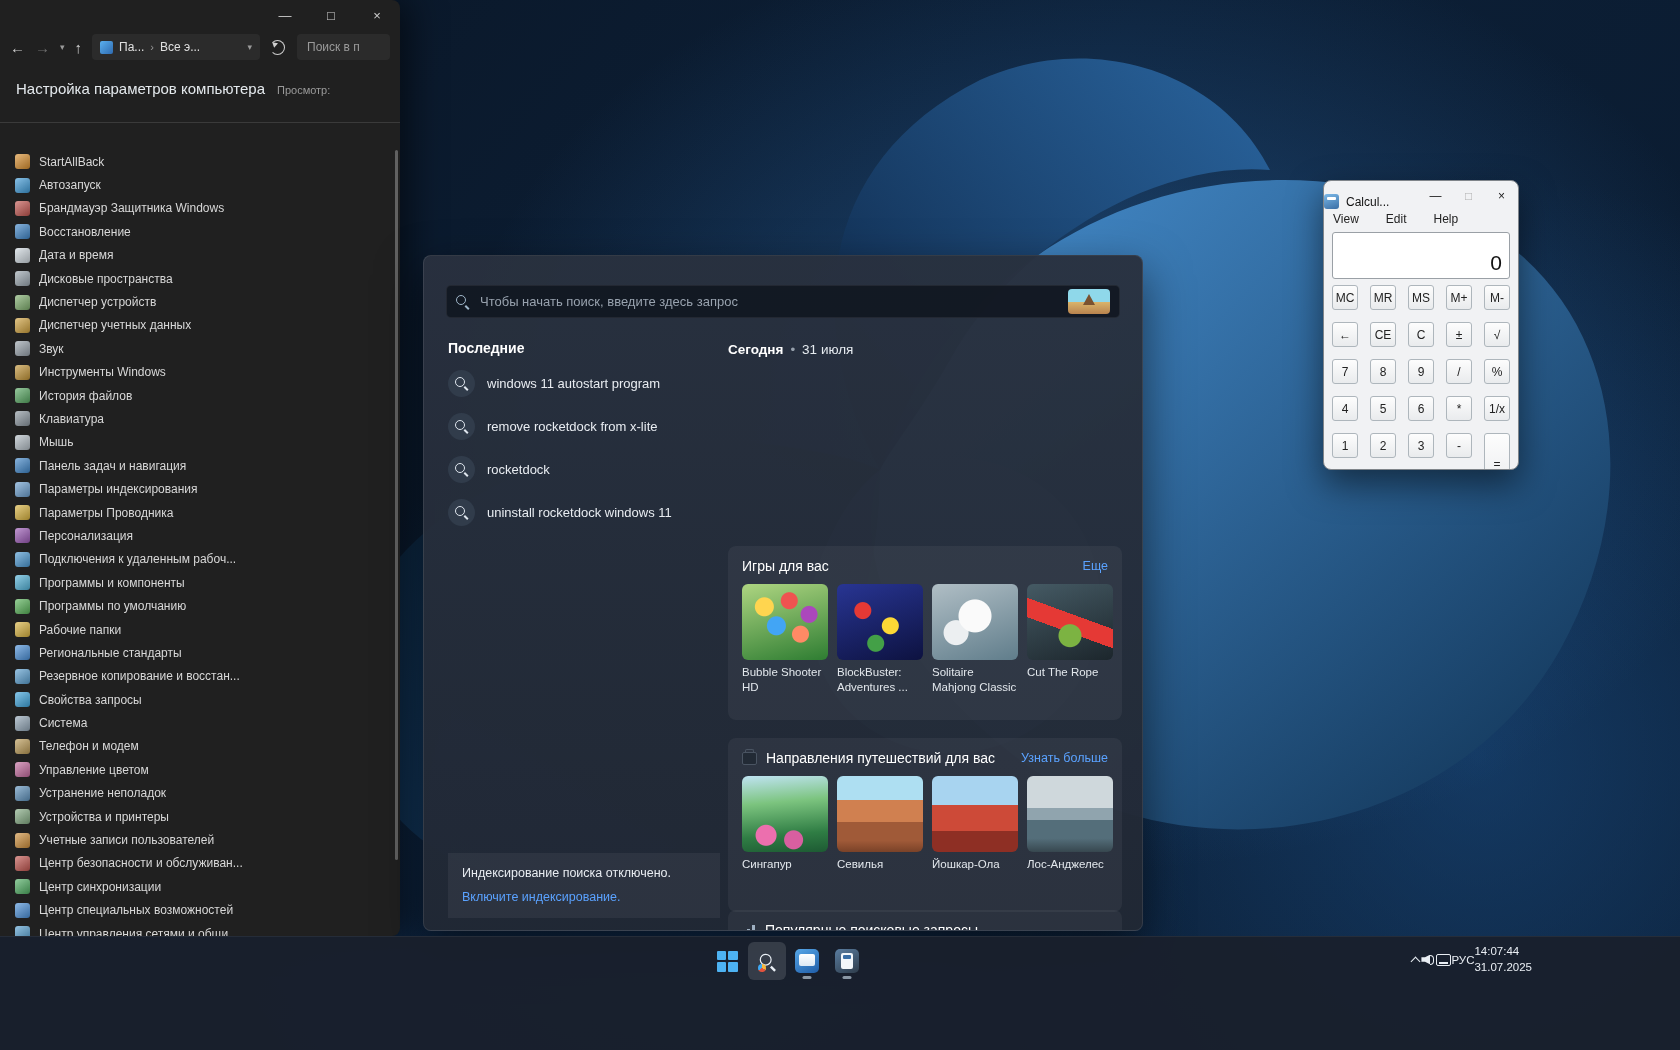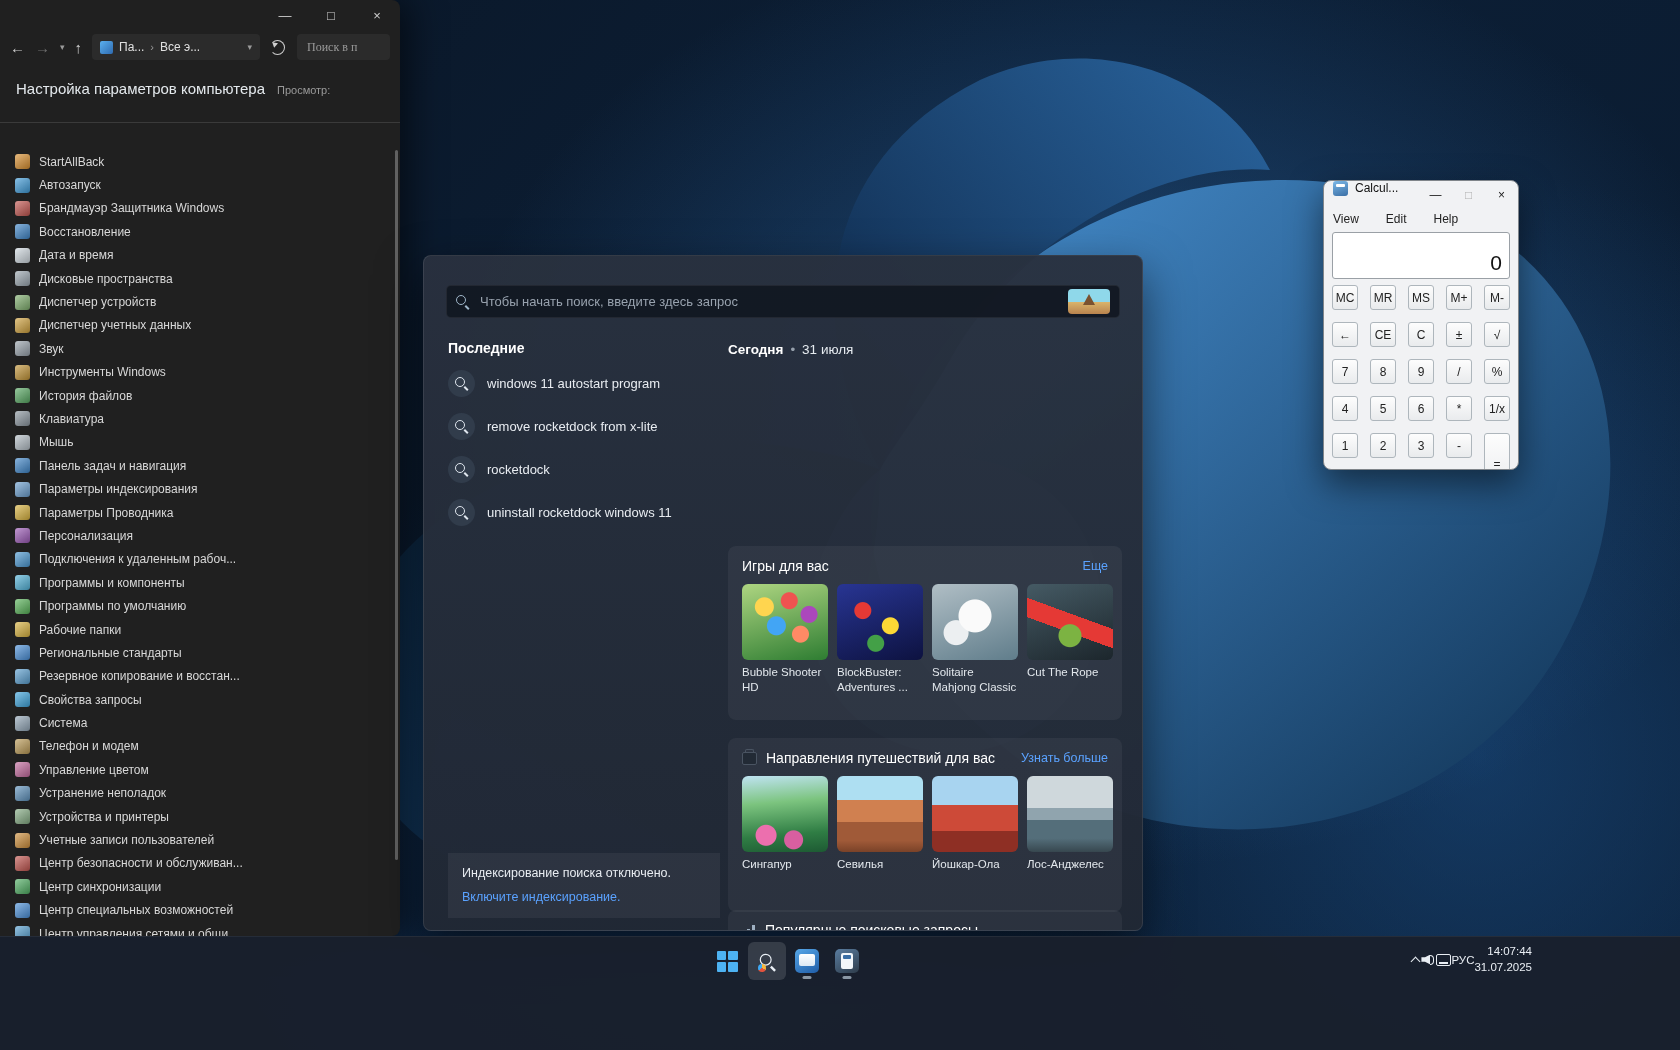--- a/index.html
+++ b/index.html
@@ -34,21 +34,21 @@
     background:linear-gradient(135deg,#5ab0f0,#2f6bb0)}
   .addr .sep{color:#9a9a9a;font-size:11px}
   .addr .sp{flex:1}
   .refresh-icon{width:13px;height:13px;border:1.6px solid #cfcfcf;border-radius:50%;
     border-left-color:transparent;position:relative;flex:none}
   .refresh-icon::after{content:"";position:absolute;left:-2px;top:-1px;
     border:3px solid transparent;border-right:5px solid #cfcfcf;transform:rotate(40deg)}
   .cp-search{margin-left:2px;background:#2b2b2b;border-radius:4px;height:26px;flex:1;min-width:0;
     display:flex;align-items:center;padding:0 8px;overflow:hidden}
   .cp-search input{background:transparent;border:none;outline:none;color:#bdbdbd;font-size:12px;
-    width:100%;font-family:Liberation Serif, serif}
+    width:100%;font-family:Liberation Sans, sans-serif}
   .cp-search input::placeholder{color:#9a9a9a}
   .cp-header{padding:16px 16px 0;position:relative;height:58px;box-sizing:border-box}
   .cp-title{font-size:15px;color:#e4e9ed;font-weight:400}
   .cp-view{position:absolute;left:277px;top:20px;font-size:11px;color:#9a9a9a}
   .cp-divider{border-bottom:1px solid #3a3a3a;margin:0}
   .cp-list{position:absolute;top:150px;left:0;right:6px}
   .cp-item{display:flex;align-items:center;gap:9px;height:23.4px;padding-left:15px;
     font-size:12px;color:#d8d8d8;cursor:default;white-space:nowrap}
   .cp-item-ico{width:15px;height:15px;border-radius:3px;flex:none;
     background-image:linear-gradient(145deg,rgba(255,255,255,.38),rgba(0,0,0,.28))}
@@ -107,21 +107,21 @@
       linear-gradient(#9fb0c2,#9fb0c2) 5px bottom/3px 8px no-repeat,
       linear-gradient(#9fb0c2,#9fb0c2) 10px bottom/3px 12px no-repeat}
   .sf-notice{position:absolute;left:24px;top:597px;width:272px;background:rgba(255,255,255,.055);
     padding:12px 14px;box-sizing:border-box;font-size:12.5px;line-height:1.35}
   .sf-notice-link{color:var(--accent,#5aa2ff);margin-top:7px;display:inline-block;cursor:pointer}
 
   
   .calc{position:absolute;left:1323px;top:180px;width:196px;height:290px;background:#f1f2f4;
     border-radius:8px;border:1px solid #80858a;box-shadow:0 14px 34px rgba(0,0,0,.5);
     box-sizing:border-box;color:#1a1a1a;overflow:hidden}
-  .calc-titlebar{height:28px;display:flex;align-items:flex-start;padding-left:9px}
+  .calc-titlebar{height:28px;display:flex;align-items:flex-end;}
   .calc-ico{width:15px;height:15px;border-radius:3px;margin-right:7px;position:relative;flex:none;
     background:linear-gradient(160deg,#7cb9e8,#3a6ea5)}
   .calc-ico::after{content:"";position:absolute;left:3px;top:3px;width:9px;height:3px;background:#fff;border-radius:1px}
   .calc-title{font-size:12px;color:#111}
   .calc-caps{display:flex;margin-left:auto}
   .calc-cap{width:33px;height:27px;display:flex;align-items:center;justify-content:center;
     font-size:12px;color:#222;cursor:default}
   .calc-cap.dimmed{color:#b0b0b0}
   .calc-menu{display:flex;gap:27px;padding-left:9px;height:19px;align-items:center;font-size:12px;color:#222}
   .calc-menu-item{cursor:default}
@@ -165,21 +165,21 @@
     border-left:1.6px solid #e9eef4;border-top:1.6px solid #e9eef4;transform:rotate(45deg)}
   .vol-icon{width:15px;height:14px;position:relative;cursor:pointer}
   .vol-icon::before{content:"";position:absolute;left:0;top:2px;width:9px;height:10px;background:#e9eef4;
     clip-path:polygon(0 28%,40% 28%,100% 0,100% 100%,40% 72%,0 72%)}
   .vol-icon::after{content:"";position:absolute;left:9px;top:2px;width:4px;height:10px;
     border:1.5px solid #e9eef4;border-left:none;border-radius:0 7px 7px 0;box-sizing:border-box}
   .net-icon{width:15px;height:12px;border:1.5px solid #e9eef4;border-radius:2px;position:relative;
     box-sizing:border-box;cursor:pointer}
   .net-icon::after{content:"";position:absolute;left:2px;right:2px;bottom:1px;height:2px;background:#e9eef4}
   .lang{font-size:11.5px;cursor:pointer}
-  .clock{text-align:right;font-size:11.5px;line-height:1.35;cursor:pointer}
+  .clock{font-size:11.5px;line-height:1.35;cursor:pointer}
 </style>
 </head>
 <body>
 
 <div class="wallpaper">
   <svg viewBox="0 0 1680 1050" preserveAspectRatio="none">
     <defs>
       <linearGradient id="wg1" x1="0" y1="0" x2="1" y2="1">
         <stop offset="0" stop-color="#4d9be0"></stop>
           <stop offset="1" stop-color="#0f3050"></stop>

